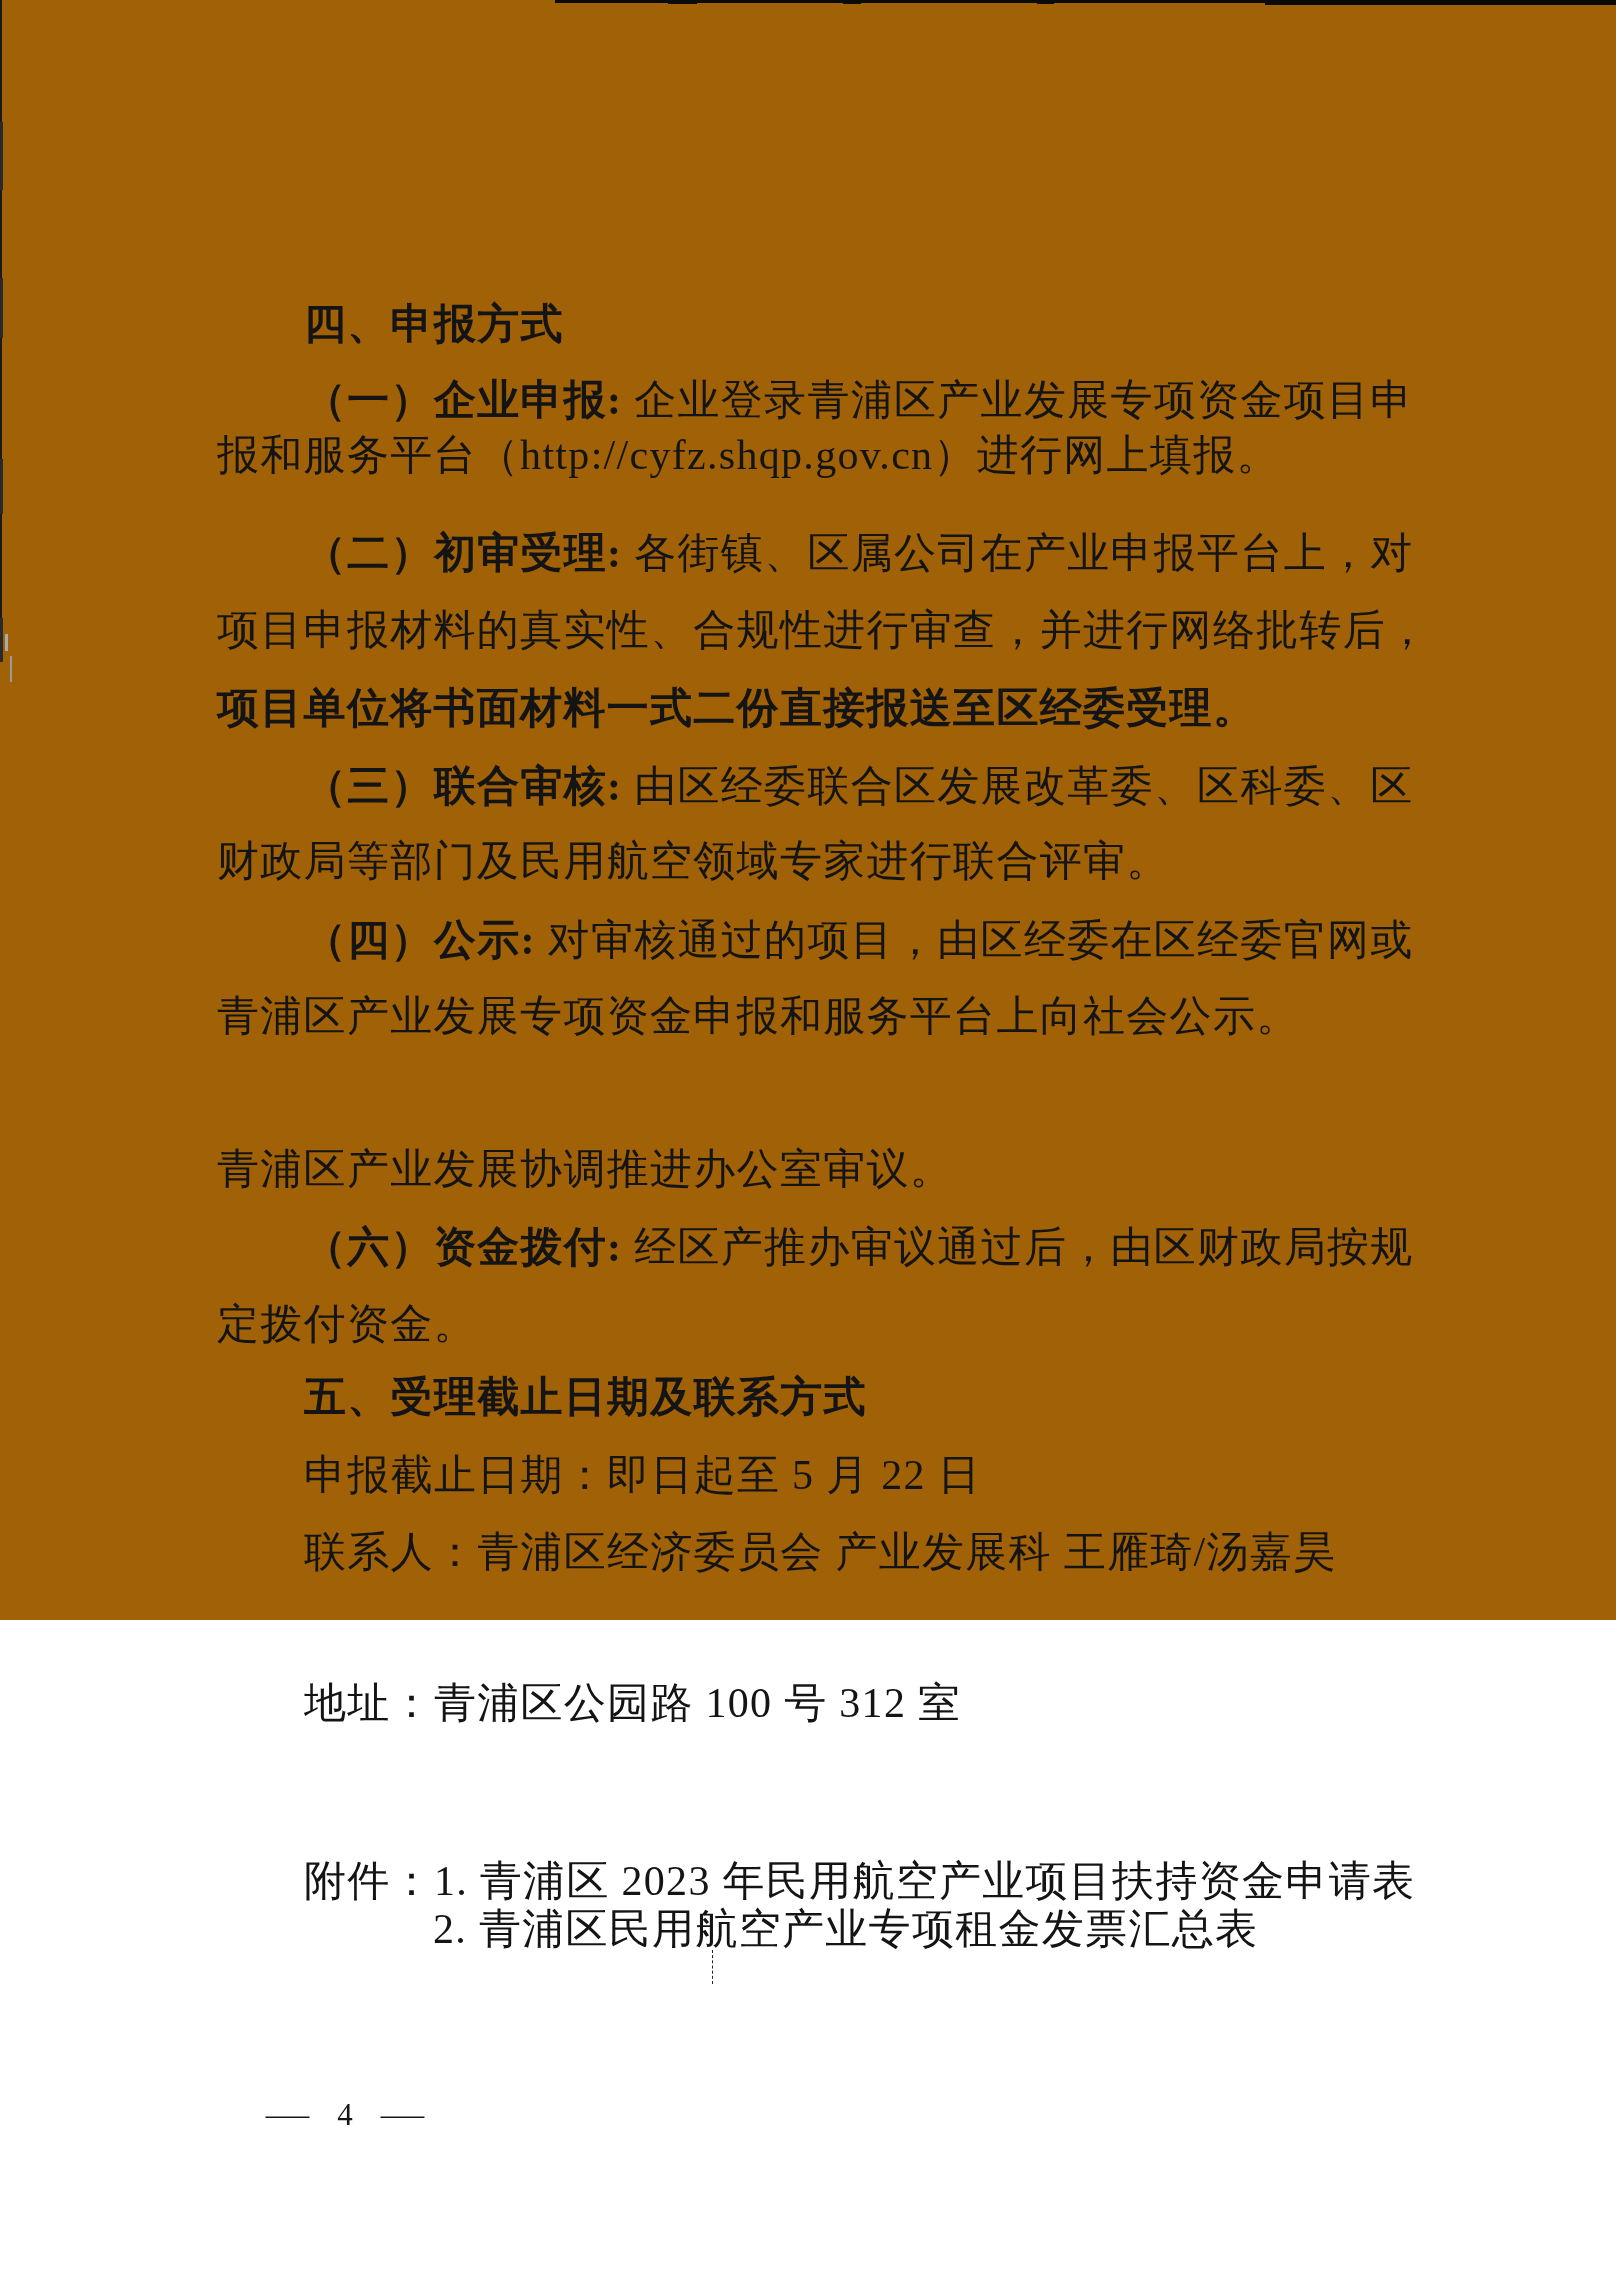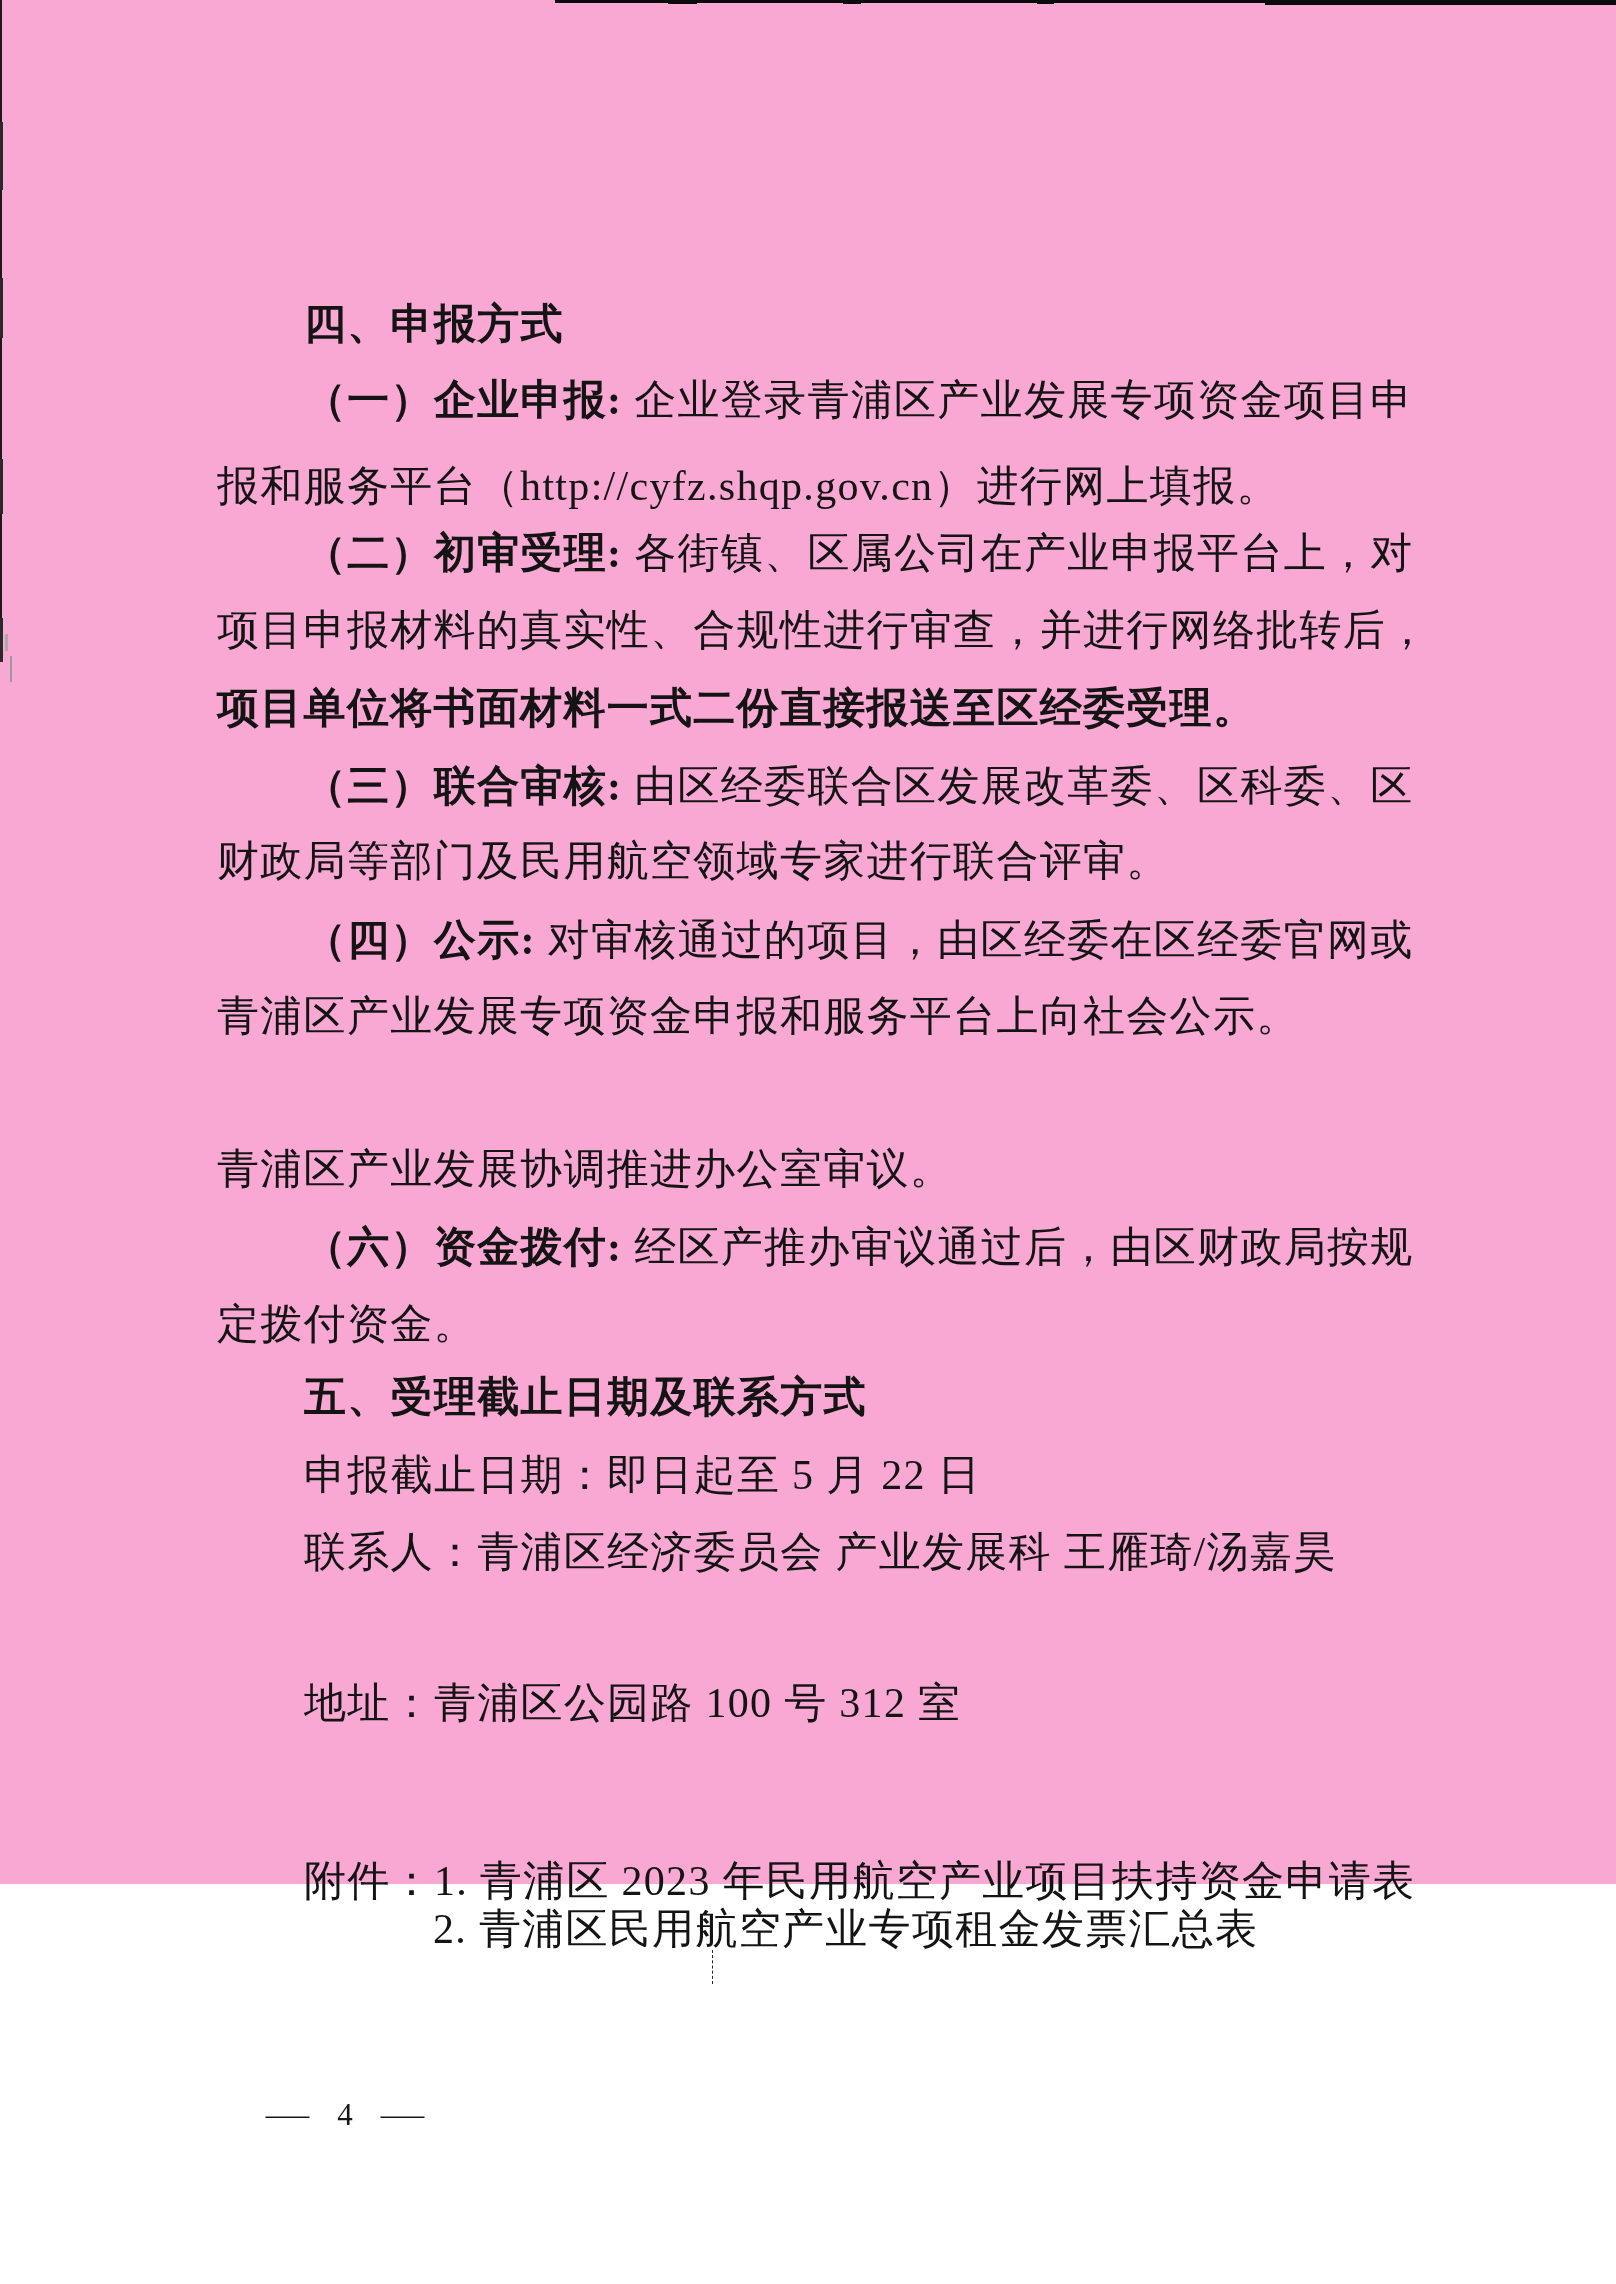--- a/index.html
+++ b/index.html
@@ -4,22 +4,22 @@
 <style>
   html, body { margin: 0; padding: 0; }
   body {
     width: 1617px; height: 2284px;
     background: #ffffff;
     overflow: hidden;
     font-family: "Liberation Serif", "DejaVu Serif", serif;
   }
   .page {
     position: relative;
-    width: 1617px; height: 1884px;
-    background: #f9a8d4;
+    width: 1617px; height: 1620px;
+    background: #a16207;
     color: #131313;
   }
   .line {
     position: absolute;
     white-space: nowrap;
     font-size: 42px;
     line-height: 45px;
     letter-spacing: 1.3px;
     color: #141414;
   }
@@ -58,21 +58,21 @@
   <div class="artifact" style="left:0;top:459px;width:3.2px;height:55px;background:#2a2a2a;"></div>
   <div class="artifact" style="left:0;top:618px;width:3.2px;height:44px;background:#2a2a2a;"></div>
   <div class="artifact" style="left:5.2px;top:634px;width:2.6px;height:17px;background:#aaaaaa;"></div>
   <div class="artifact" style="left:10.4px;top:656px;width:1.9px;height:26px;background:#9a9a9a;"></div>
 
   <div class="artifact" style="left:712px;top:1950px;width:0;height:34px;border-left:1.9px dashed #232323;"></div>
 
   <div class="line indent" style="top:302px;"><span class="b">四、申报方式</span></div>
 
   <div class="line indent" style="top:378px;"><span class="b">（一）企业申报:</span><span> 企业登录青浦区产业发展专项资金项目申</span></div>
-  <div class="line flush" style="top:464px;"><span>报和服务平台（http://cyfz.shqp.gov.cn）进行网上填报。</span></div>
+  <div class="line flush" style="top:433px;"><span>报和服务平台（http://cyfz.shqp.gov.cn）进行网上填报。</span></div>
 
   <div class="line indent" style="top:531px;"><span class="b">（二）初审受理:</span><span> 各街镇、区属公司在产业申报平台上，对</span></div>
   <div class="line flush" style="top:608px;"><span>项目申报材料的真实性、合规性进行审查，并进行网络批转后，</span></div>
   <div class="line flush" style="top:686px;"><span class="b">项目单位将书面材料一式二份直接报送至区经委受理。</span></div>
 
   <div class="line indent" style="top:764px;"><span class="b">（三）联合审核:</span><span> 由区经委联合区发展改革委、区科委、区</span></div>
   <div class="line flush" style="top:839px;"><span>财政局等部门及民用航空领域专家进行联合评审。</span></div>
 
   <div class="line indent" style="top:918px;"><span class="b">（四）公示:</span><span> 对审核通过的项目，由区经委在区经委官网或</span></div>
   <div class="line flush" style="top:994px;"><span>青浦区产业发展专项资金申报和服务平台上向社会公示。</span></div>

